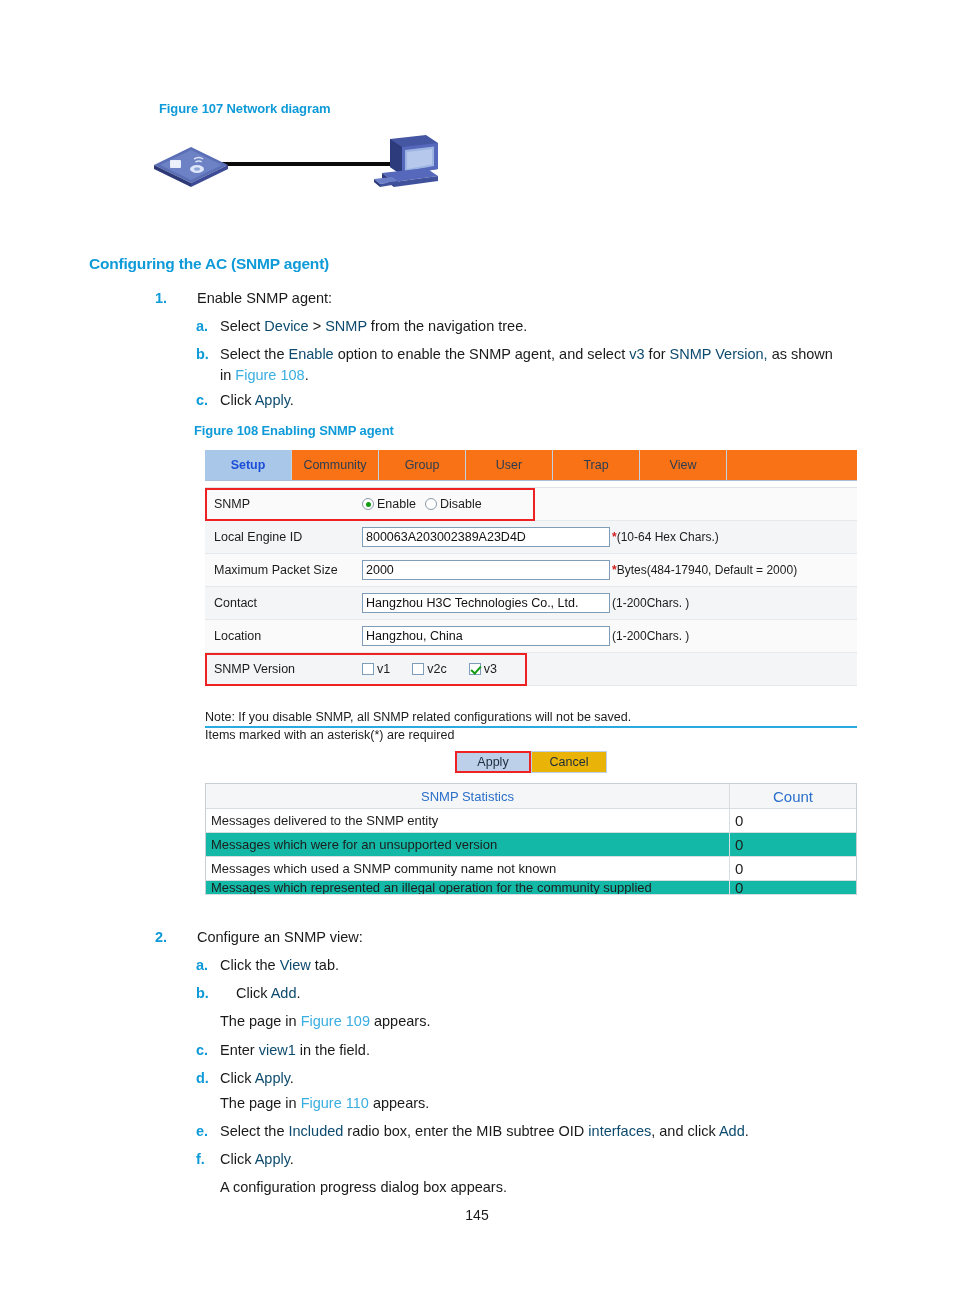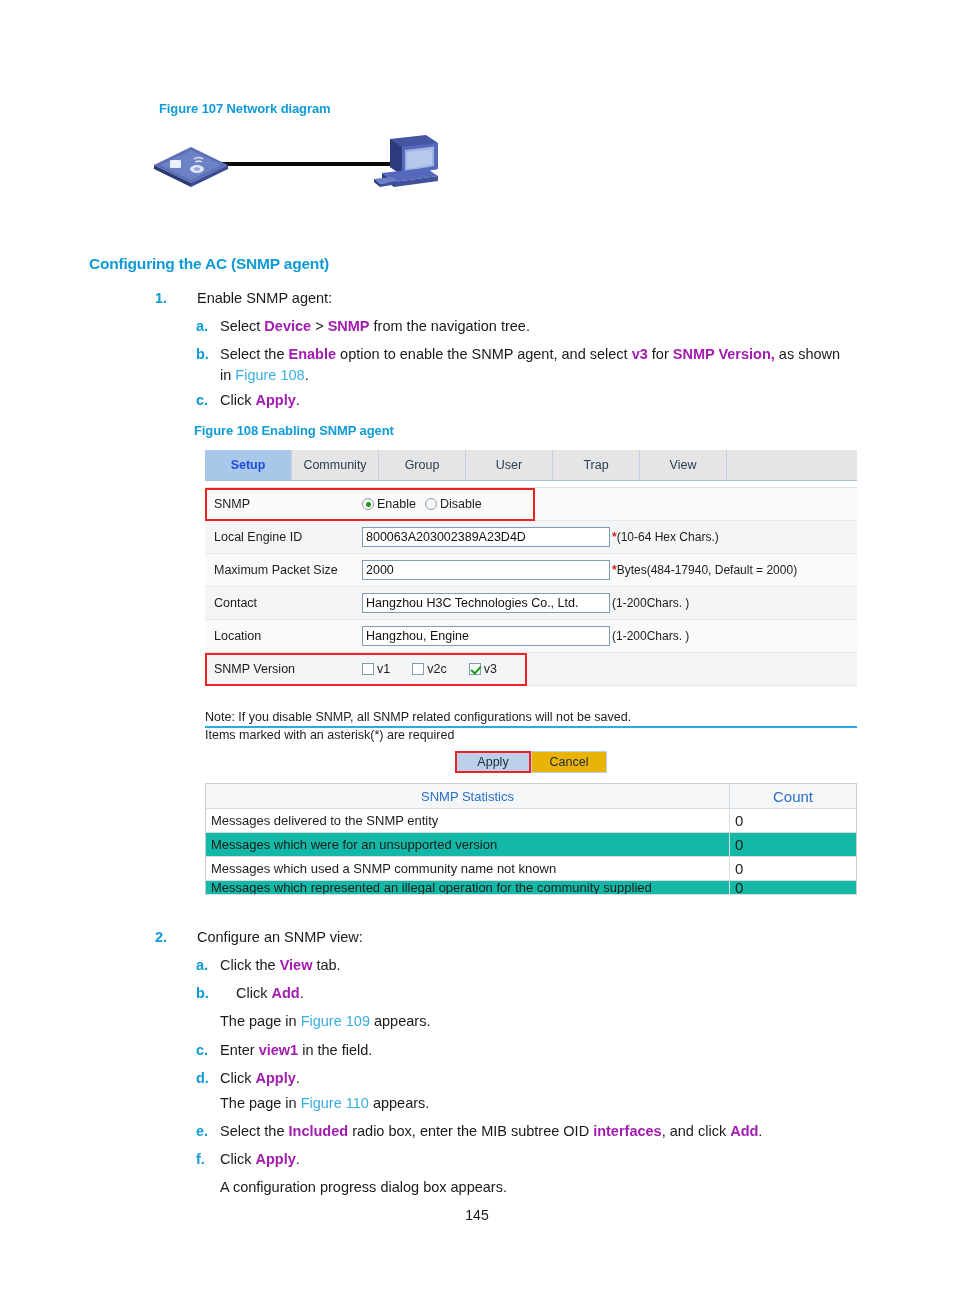--- a/index.html
+++ b/index.html
@@ -87,21 +87,21 @@
     position: absolute;
     color: #0f9ad8;
     font-weight: bold;
     font-size: 14.5px;
   }
   .step-text {
     position: absolute;
     font-size: 14.5px;
     color: #1a1a1a;
   }
-  .step-text b { font-weight: bold; color: #a21caf; }
+  .step-text b { font-weight: normal; color: #0c4a6e; }
   .xref { color: #3aaee0; }
 
   
   #fig108-caption {
     position: absolute;
     left: 194px;
     top: 423px;
   }
 
   #snmp-ui {
@@ -125,21 +125,21 @@
     background: #ffffff;
   }
   .tab {
     width: 87px;
     display: flex;
     align-items: center;
     justify-content: center;
     border-right: 1px solid #c3d2e2;
     font-size: 12.5px;
     color: #2b3d51;
-    background: #e5e5e5;
+    background: #f97316;
     box-sizing: border-box;
   }
   .tab.active {
     background: #a9c7e8;
     color: #1d4ed8;
     font-weight: bold;
   }
   .tab.filler {
     flex: 1;
     border-right: none;
@@ -449,21 +449,21 @@
         <div class="row-label">Contact</div>
         <div class="row-control">
           <div class="text-input" style="width:248px;">Hangzhou H3C Technologies Co., Ltd.</div>
           <span class="hint">(1-200Chars. )</span>
         </div>
       </div>
 
       <div class="form-row plain">
         <div class="row-label">Location</div>
         <div class="row-control">
-          <div class="text-input" style="width:248px;">Hangzhou, Engine</div>
+          <div class="text-input" style="width:248px;">Hangzhou, China</div>
           <span class="hint">(1-200Chars. )</span>
         </div>
       </div>
 
       <div class="form-row" style="position:relative;">
         <div class="row-label">SNMP Version</div>
         <div class="row-control">
           <span class="cb-wrap">
             <span class="checkbox"></span>
             <span>v1</span>

